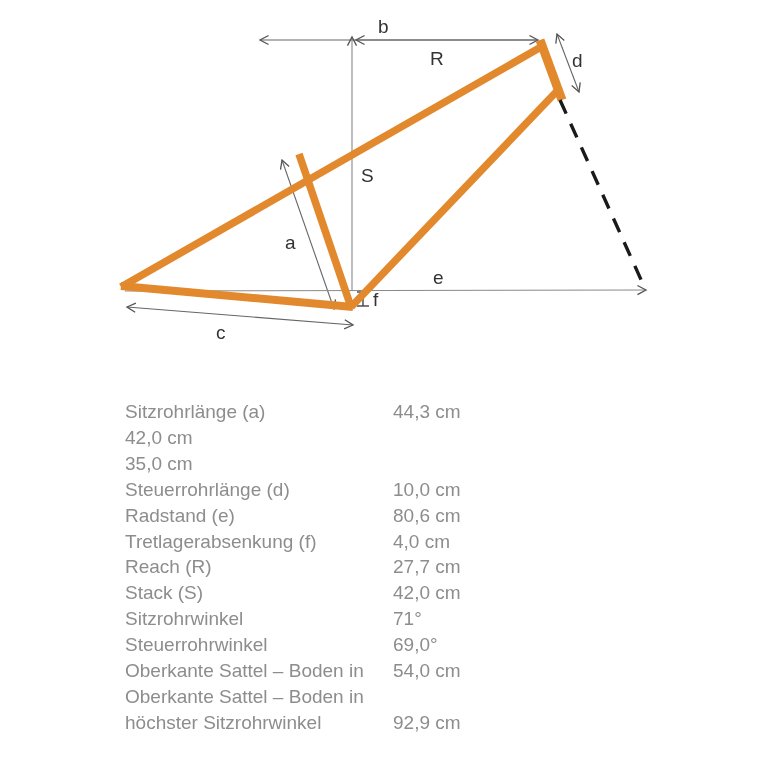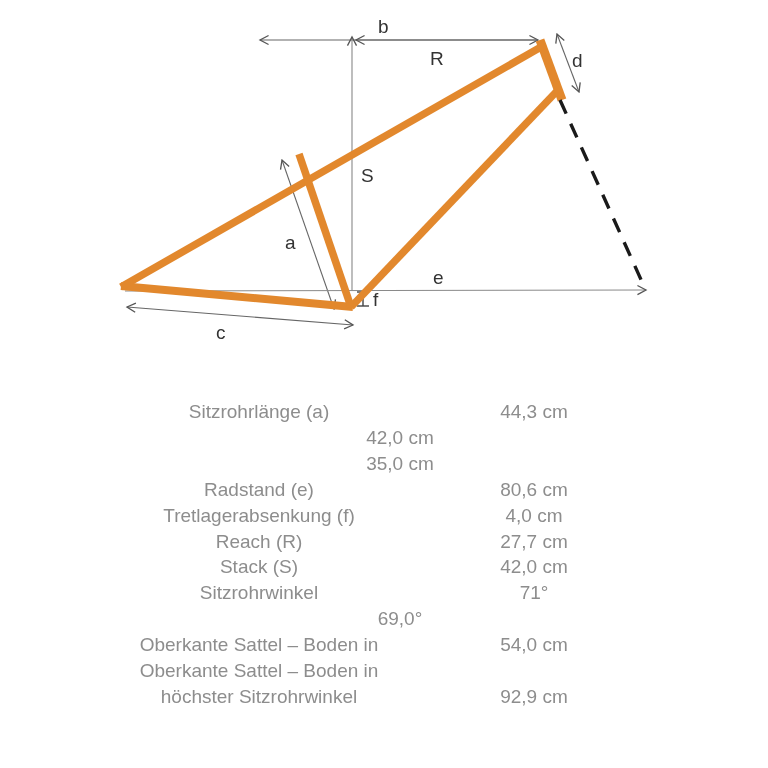--- a/index.html
+++ b/index.html
@@ -30,21 +30,20 @@
     left: 125px;
     top: 399px;
     width: 550px;
     color: #8d8d8d;
     font-size: 19px;
     line-height: 25.9px;
   }
   .spec-row {
     display: flex;
     align-items: flex-end;
-    text-align: center;
   }
   .spec-row .label {
     flex: 0 0 268px;
     width: 268px;
   }
   .spec-row .value {
     flex: 1 1 auto;
     white-space: nowrap;
   }
 </style>
@@ -111,40 +110,45 @@
       <span class="label">Sitzrohrlänge (a)</span>
       <span class="value">44,3 cm</span>
     </div>
     <div class="spec-row">
       <span class="value">42,0 cm</span>
     </div>
     <div class="spec-row">
       <span class="value">35,0 cm</span>
     </div>
     <div class="spec-row">
+      <span class="label">Steuerrohrlänge (d)</span>
+      <span class="value">10,0 cm</span>
+    </div>
+    <div class="spec-row">
       <span class="label">Radstand (e)</span>
       <span class="value">80,6 cm</span>
     </div>
     <div class="spec-row">
       <span class="label">Tretlagerabsenkung (f)</span>
       <span class="value">4,0 cm</span>
     </div>
     <div class="spec-row">
       <span class="label">Reach (R)</span>
       <span class="value">27,7 cm</span>
     </div>
     <div class="spec-row">
       <span class="label">Stack (S)</span>
       <span class="value">42,0 cm</span>
     </div>
     <div class="spec-row">
       <span class="label">Sitzrohrwinkel</span>
       <span class="value">71°</span>
     </div>
     <div class="spec-row">
+      <span class="label">Steuerrohrwinkel</span>
       <span class="value">69,0°</span>
     </div>
 
     <div class="spec-row">
       <span class="label">
         <span>Oberkante Sattel – Boden in</span><br>
       </span>
       <span class="value">54,0 cm</span>
     </div>
 

